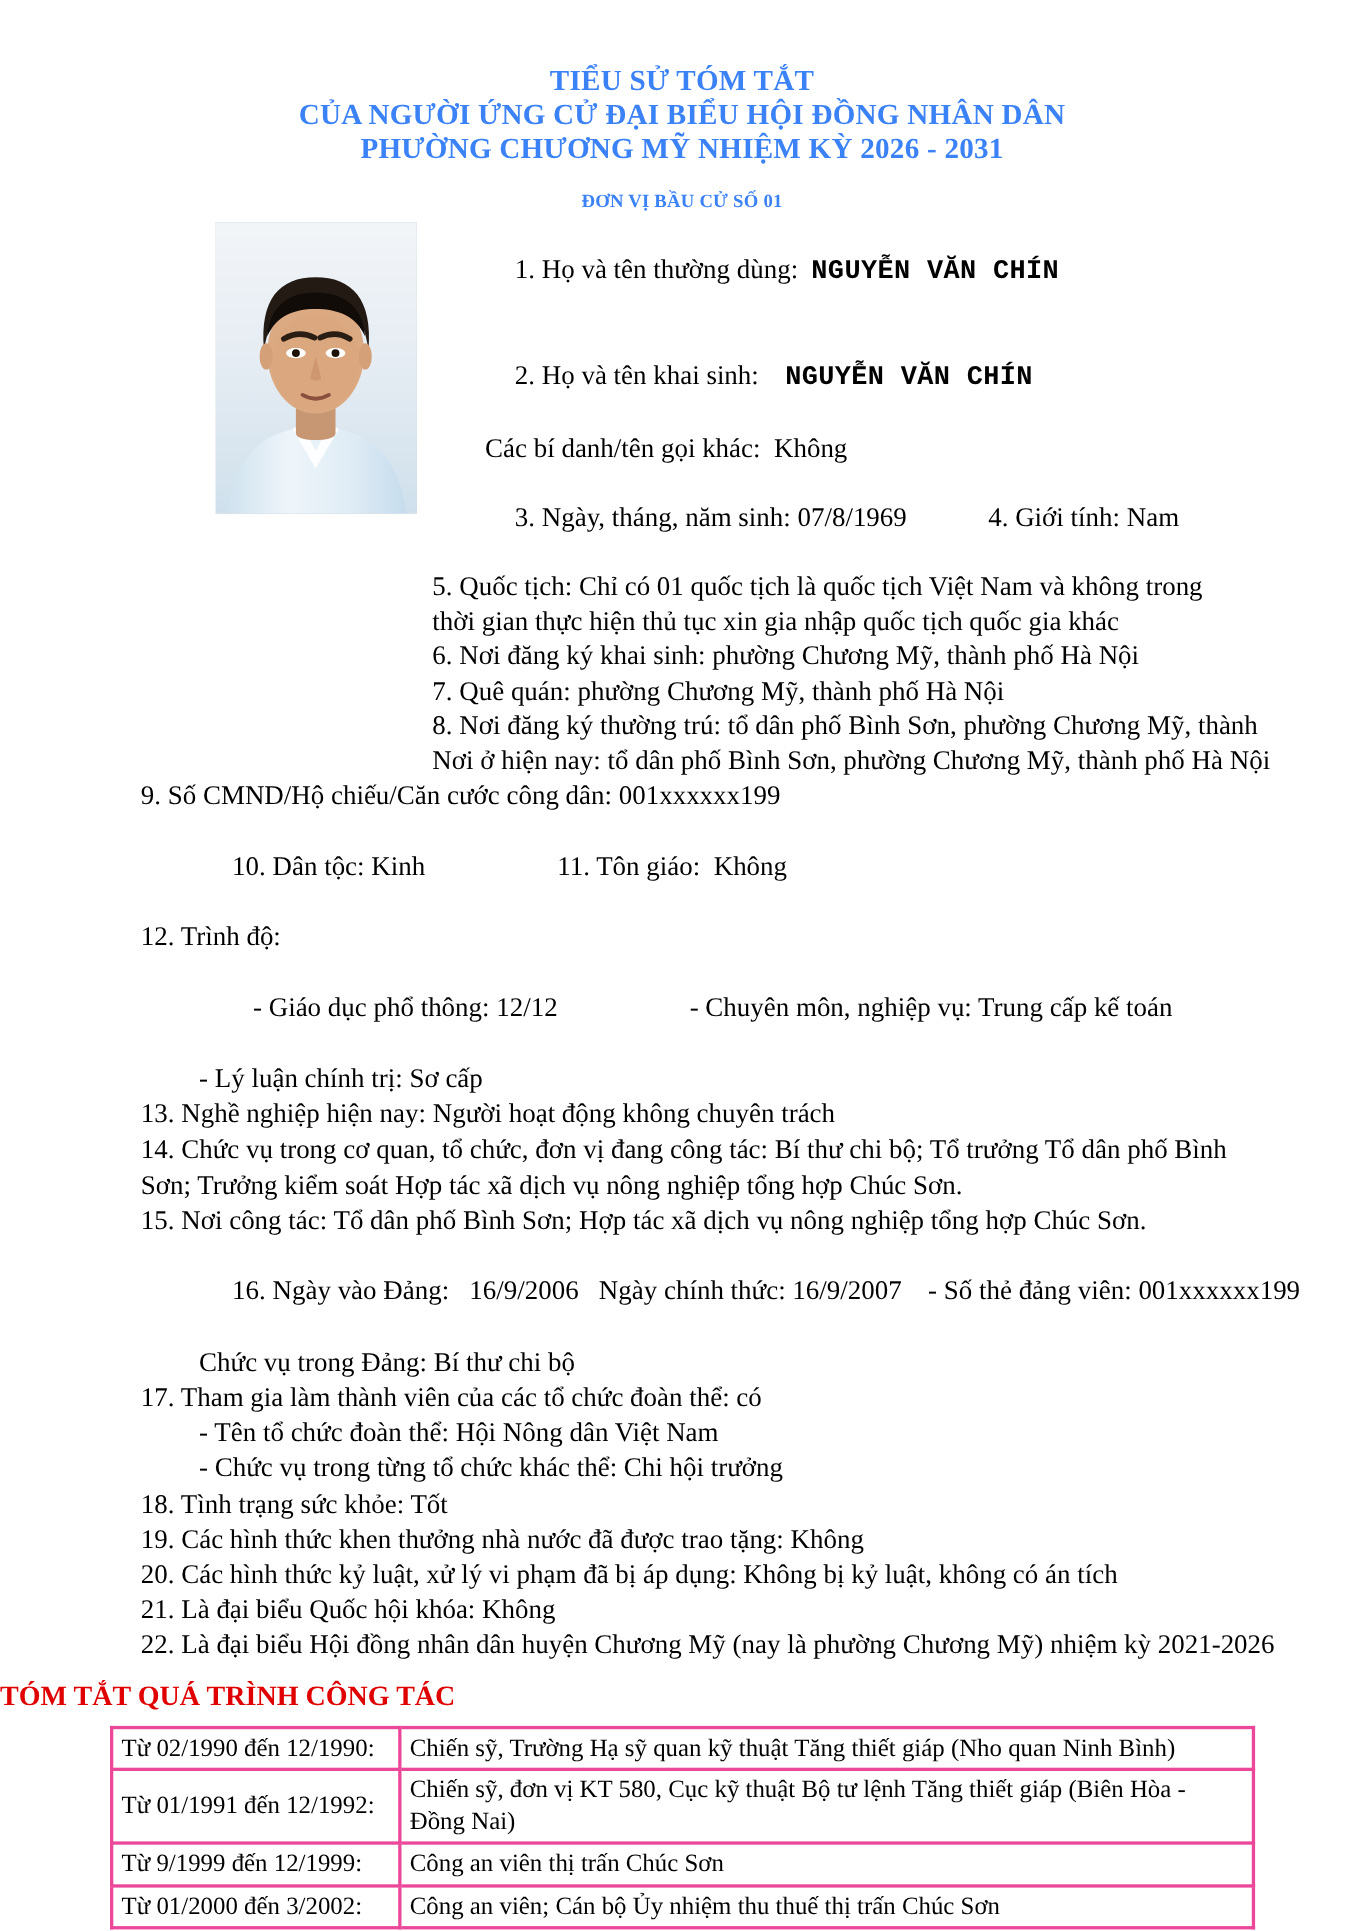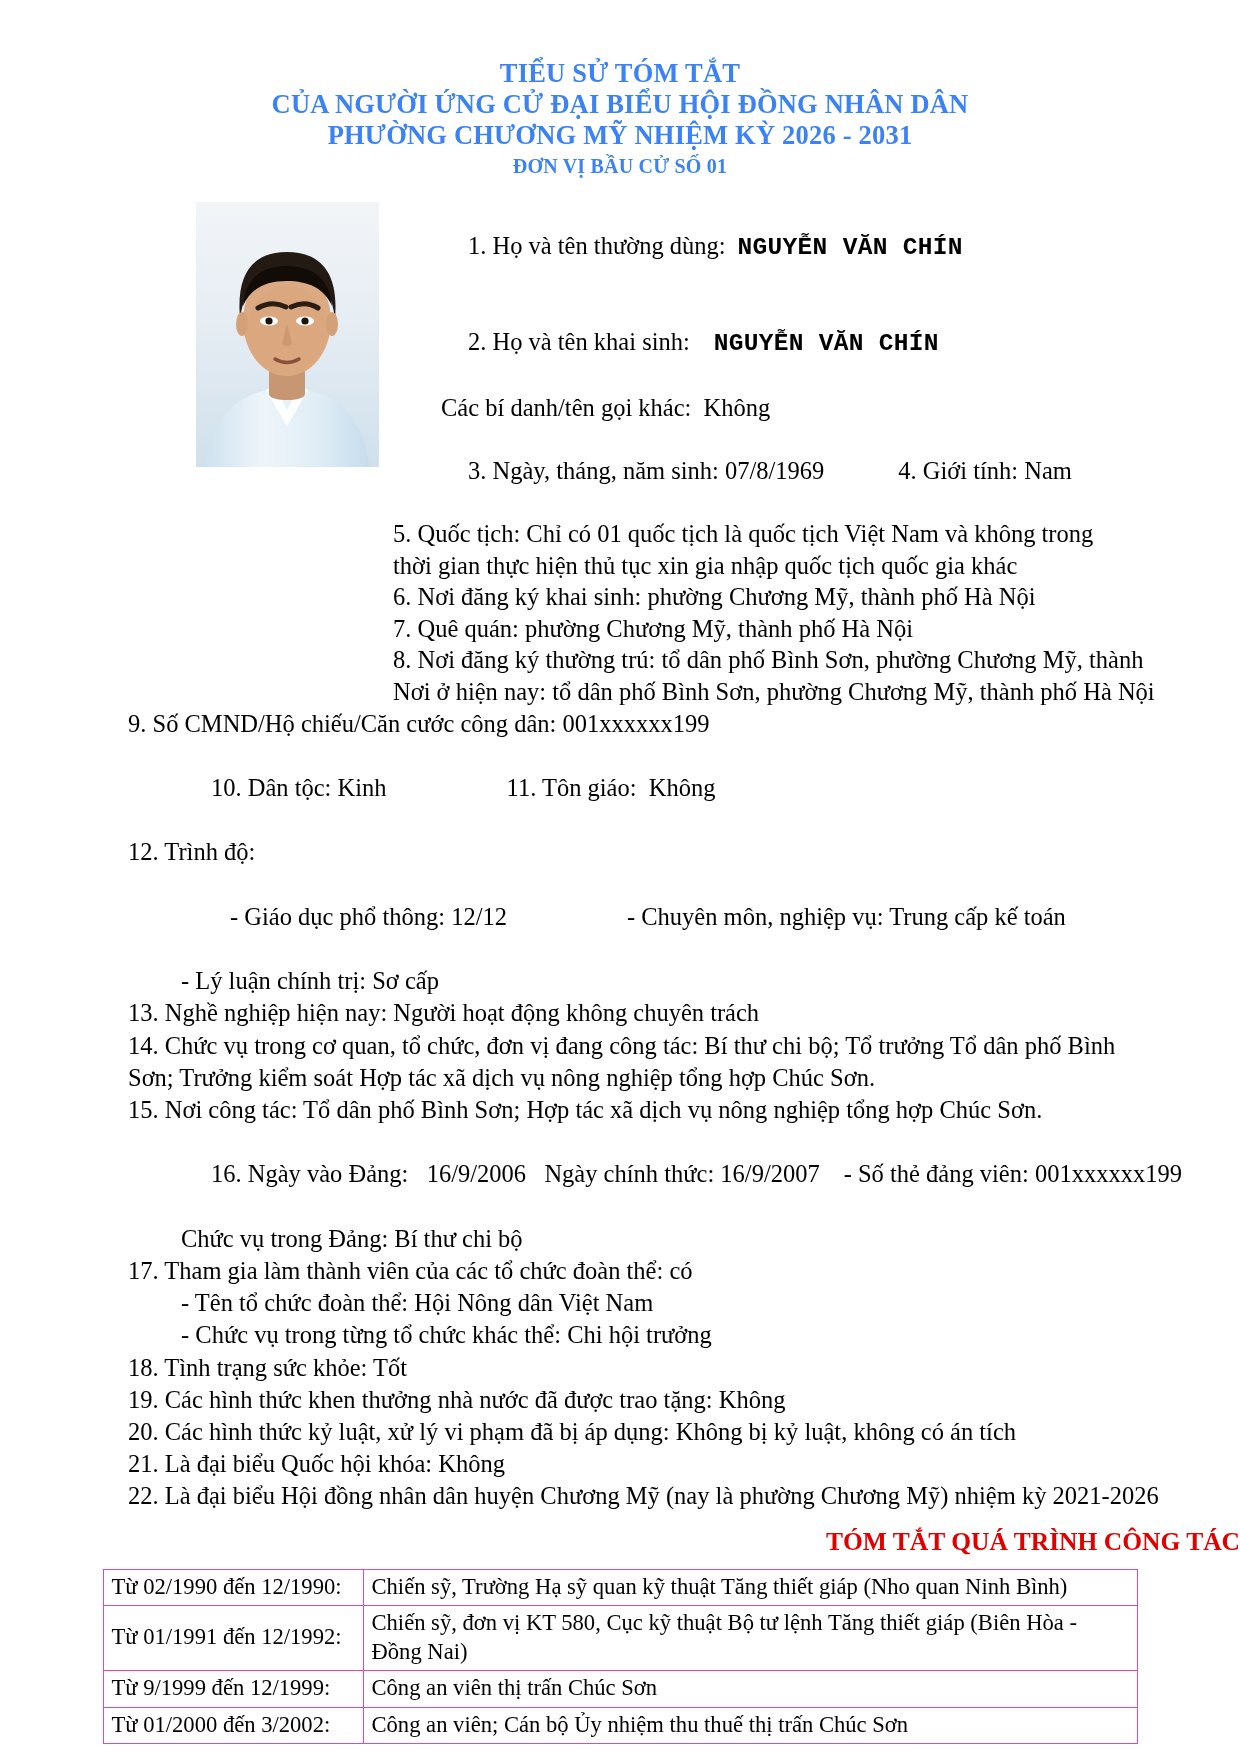--- a/index.html
+++ b/index.html
@@ -30,21 +30,22 @@
     font-weight: bold;
     padding-top: 58px;
   }
   .header .hline {
     font-size: 26.5px;
     line-height: 31px;
     letter-spacing: 0.2px;
     white-space: nowrap;
   }
   .header .hline.unit {
-    font-size: 20px;
+    margin-top: 16px;
+    font-size: 17px;
   }
 
   
   .photo {
     position: absolute;
     left: 196px;
     top: 202px;
     width: 183px;
     height: 265px;
     overflow: hidden;
@@ -87,39 +88,39 @@
     padding-left: 53px;
   }
   .nm { font-weight: bold; letter-spacing: 0.3px; font-family: Liberation Mono, monospace; }
   .gap-l { display: inline-block; width: 74px; }
   .gap-m { display: inline-block; width: 120px; }
   .gap-s { display: inline-block; width: 24px; }
   .gap-xs { display: inline-block; width: 12px; }
 
   
   .section-title {
-    text-align: right;
+    text-align: left;
     color: #e00000;
     font-weight: bold;
     font-size: 25.5px;
     margin-top: 14px;
     margin-bottom: 12px;
   }
 
   
   .career-table {
     margin: 0 auto;
     border-collapse: collapse;
     width: 1000px;
     table-layout: fixed;
     font-size: 22.6px;
     line-height: 28.5px;
   }
   .career-table td {
-    border: 1px solid #ec4899;
+    border: 3px solid #ec4899;
     padding: 3px 8px 4px 8px;
     vertical-align: middle;
   }
   .career-table td.period {
     width: 243px;
     white-space: nowrap;
   }
   .career-table td.detail {
     width: 757px;
   }

